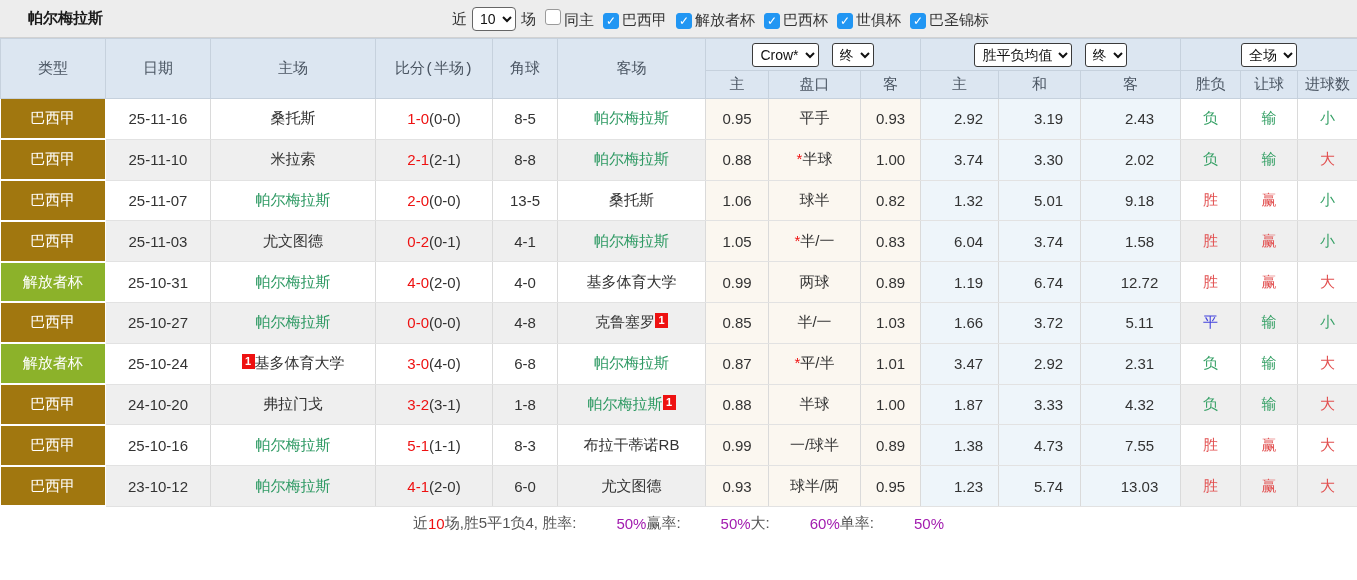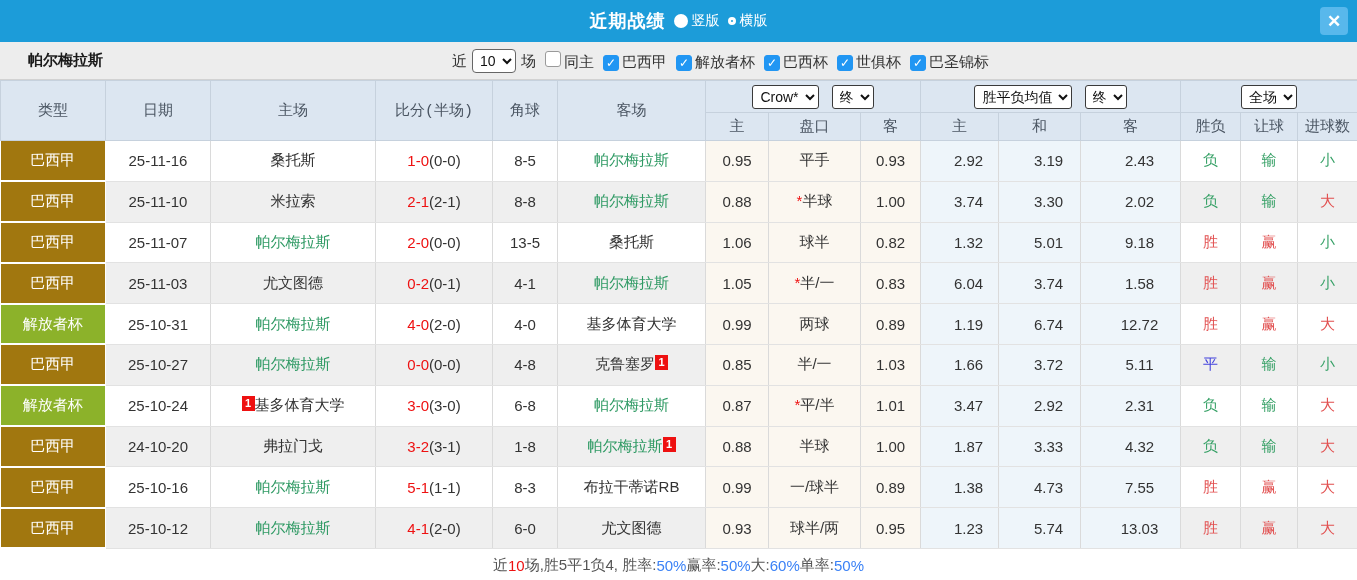--- a/index.html
+++ b/index.html
@@ -44,41 +44,27 @@
   .badge { display: inline-block; background: #ee1111; color: #fff; font-size: 11px; font-weight: bold; width: 13px; height: 15px; line-height: 15px; vertical-align: 3px; }
   .res-red { color: #e25050; }
   .res-green { color: #35a065; }
   .res-blue { color: #4444dd; }
   .star { color: #ee1111; }
 
   
   .footer { height: 32px; display: flex; align-items: center; justify-content: center; font-size: 15px; background: #fff; }
   .f-dark { color: #555; }
   .f-red { color: #ee1111; }
-  .f-blue { color: #3b82f6; }
+  .f-blue { color: #a21caf; margin-left: 40px; }
 </style>
 </head>
 <body>
 
 <div class="app">
 
-  <div class="titlebar">
-    <span class="title">近期战绩</span>
-    <span class="radio-wrap">
-      <span class="radio filled"></span>
-      <span>竖版</span>
-    </span>
-    <span class="radio-wrap">
-      <span class="radio empty"></span>
-      <span>横版</span>
-    </span>
-    <div class="close-btn">
-      <span>✕</span>
-    </div>
-  </div>
 
   <div class="filterbar">
     <span class="team-name">帕尔梅拉斯</span>
     <div class="filter-controls">
       <span>近</span>
       <select>
         <option>10</option>
       </select>
       <span>场</span>
       <span id="filter-checks"><span class="cb"></span><span class="cb-label">同主</span><span class="cb checked">
@@ -245,21 +231,21 @@
           <td class="blue">3.72</td>
           <td class="blue">5.11</td>
           <td class="res-blue">平</td>
           <td class="res-green">输</td>
           <td class="res-green">小</td>
         </tr>
         <tr>
           <td class="type-cell type-green">解放者杯</td>
           <td>25-10-24</td>
           <td><span class="badge">1</span><span>基多体育大学</span></td>
-          <td><span class="score-main">3-0</span><span>(3-0)</span></td>
+          <td><span class="score-main">3-0</span><span>(4-0)</span></td>
           <td>6-8</td>
           <td><span class="team-green">帕尔梅拉斯</span></td>
           <td class="cream">0.87</td>
           <td class="cream"><span class="star">*</span>平/半</td>
           <td class="cream">1.01</td>
           <td class="blue">3.47</td>
           <td class="blue">2.92</td>
           <td class="blue">2.31</td>
           <td class="res-green">负</td>
           <td class="res-green">输</td>
@@ -294,21 +280,21 @@
           <td class="cream">0.89</td>
           <td class="blue">1.38</td>
           <td class="blue">4.73</td>
           <td class="blue">7.55</td>
           <td class="res-red">胜</td>
           <td class="res-red">赢</td>
           <td class="res-red">大</td>
         </tr>
         <tr class="even">
           <td class="type-cell type-gold">巴西甲</td>
-          <td>25-10-12</td>
+          <td>23-10-12</td>
           <td><span class="team-green">帕尔梅拉斯</span></td>
           <td><span class="score-main">4-1</span><span>(2-0)</span></td>
           <td>6-0</td>
           <td><span>尤文图德</span></td>
           <td class="cream">0.93</td>
           <td class="cream">球半/两</td>
           <td class="cream">0.95</td>
           <td class="blue">1.23</td>
           <td class="blue">5.74</td>
           <td class="blue">13.03</td>

